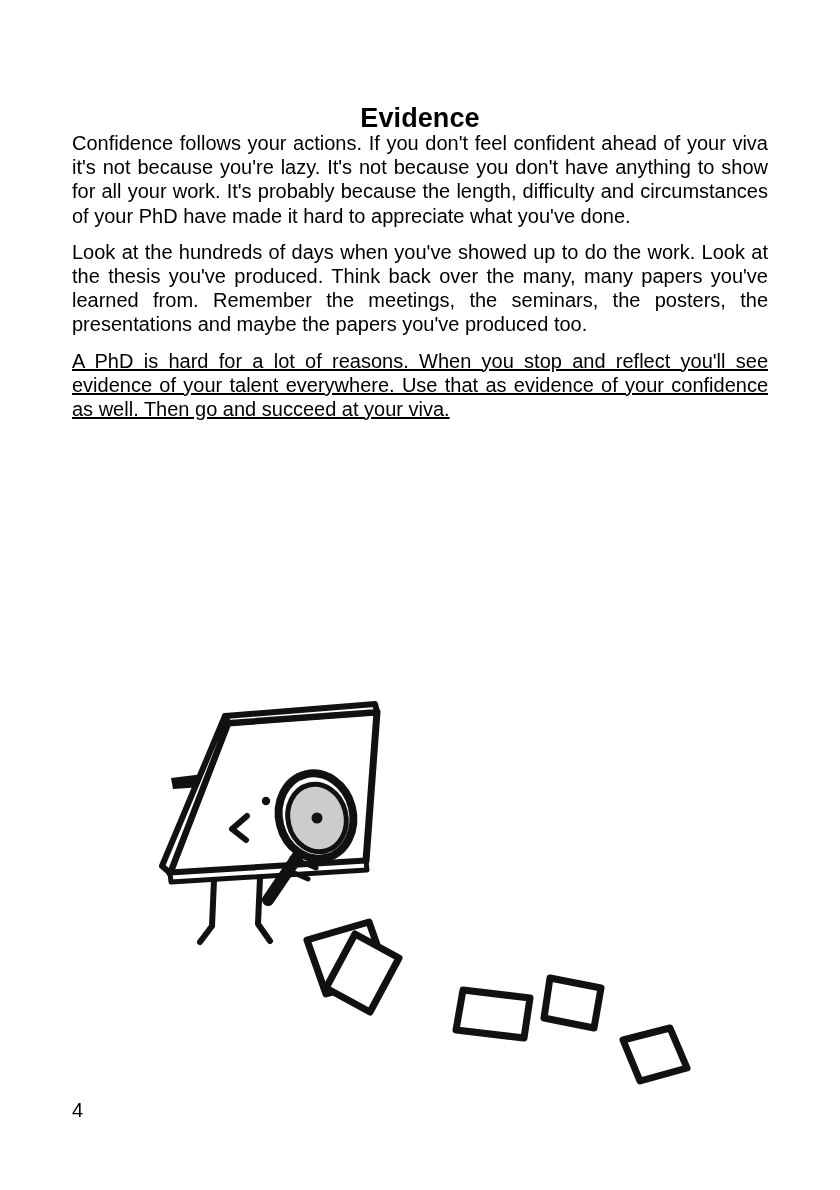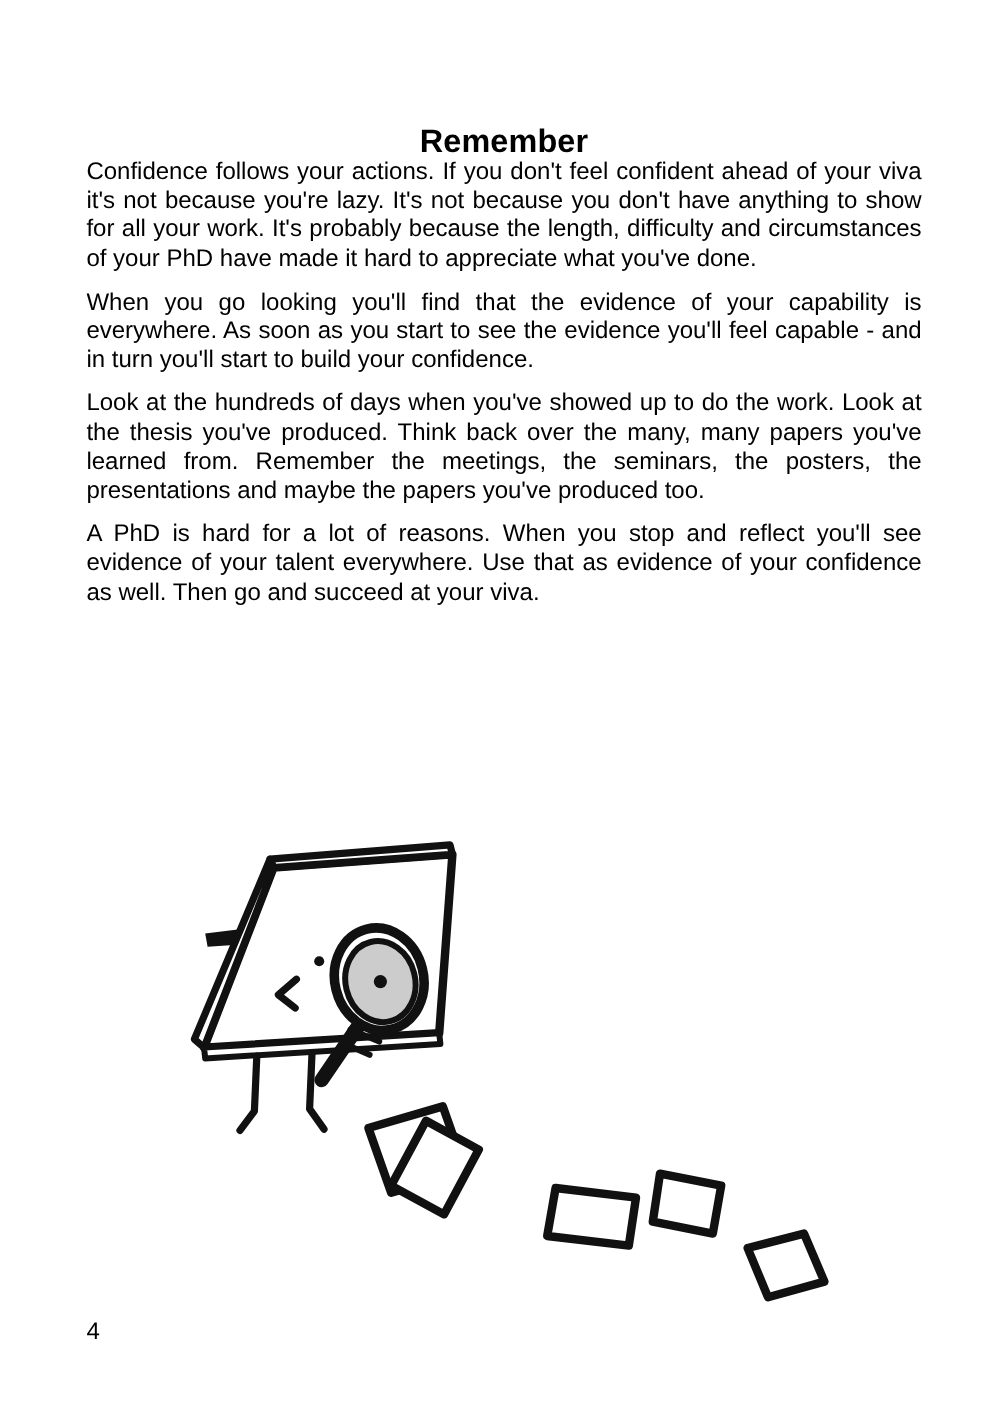--- a/index.html
+++ b/index.html
@@ -41,20 +41,21 @@
   .body-text p {
     margin: 0 0 12px 0;
     font-size: 20px;
     line-height: 24.2px;
     text-align: justify;
     text-justify: inter-word;
     hyphens: none;
   }
   .body-text p:last-child {
     margin-bottom: 0;
+    text-decoration: underline;
   }
   .illustration {
     position: absolute;
     left: 140px;
     top: 690px;
     width: 560px;
     height: 410px;
   }
   .illustration svg {
     display: block;
@@ -67,25 +68,24 @@
     top: 1098px;
     font-size: 20px;
     line-height: 24px;
   }
 </style>
 </head>
 <body>
 
 <div class="page">
 
-  <h1 class="chapter-title">Remember</h1>
+  <h1 class="chapter-title">Evidence</h1>
 
   <div class="body-text">
     <p>Confidence follows your actions. If you don't feel confident ahead of your viva it's not because you're lazy. It's not because you don't have anything to show for all your work. It's probably because the length, difficulty and circumstances of your PhD have made it hard to appreciate what you've done.</p>
-    <p>When you go looking you'll find that the evidence of your capability is everywhere. As soon as you start to see the evidence you'll feel capable - and in turn you'll start to build your confidence.</p>
     <p>Look at the hundreds of days when you've showed up to do the work. Look at the thesis you've produced. Think back over the many, many papers you've learned from. Remember the meetings, the seminars, the posters, the presentations and maybe the papers you've produced too.</p>
     <p>A PhD is hard for a lot of reasons. When you stop and reflect you'll see evidence of your talent everywhere. Use that as evidence of your confidence as well. Then go and succeed at your viva.</p>
   </div>
 
   <div class="illustration">
     <svg viewBox="0 0 560 410" xmlns="http://www.w3.org/2000/svg">
 
       <ellipse cx="184" cy="130" rx="35" ry="40" fill="#d9d9d9" transform="rotate(-14 184 130)"></ellipse>
 
       <path d="M31 88 L96 80 L60 131 L56 124 L78 96 L33 99 Z" fill="#111111"></path>

